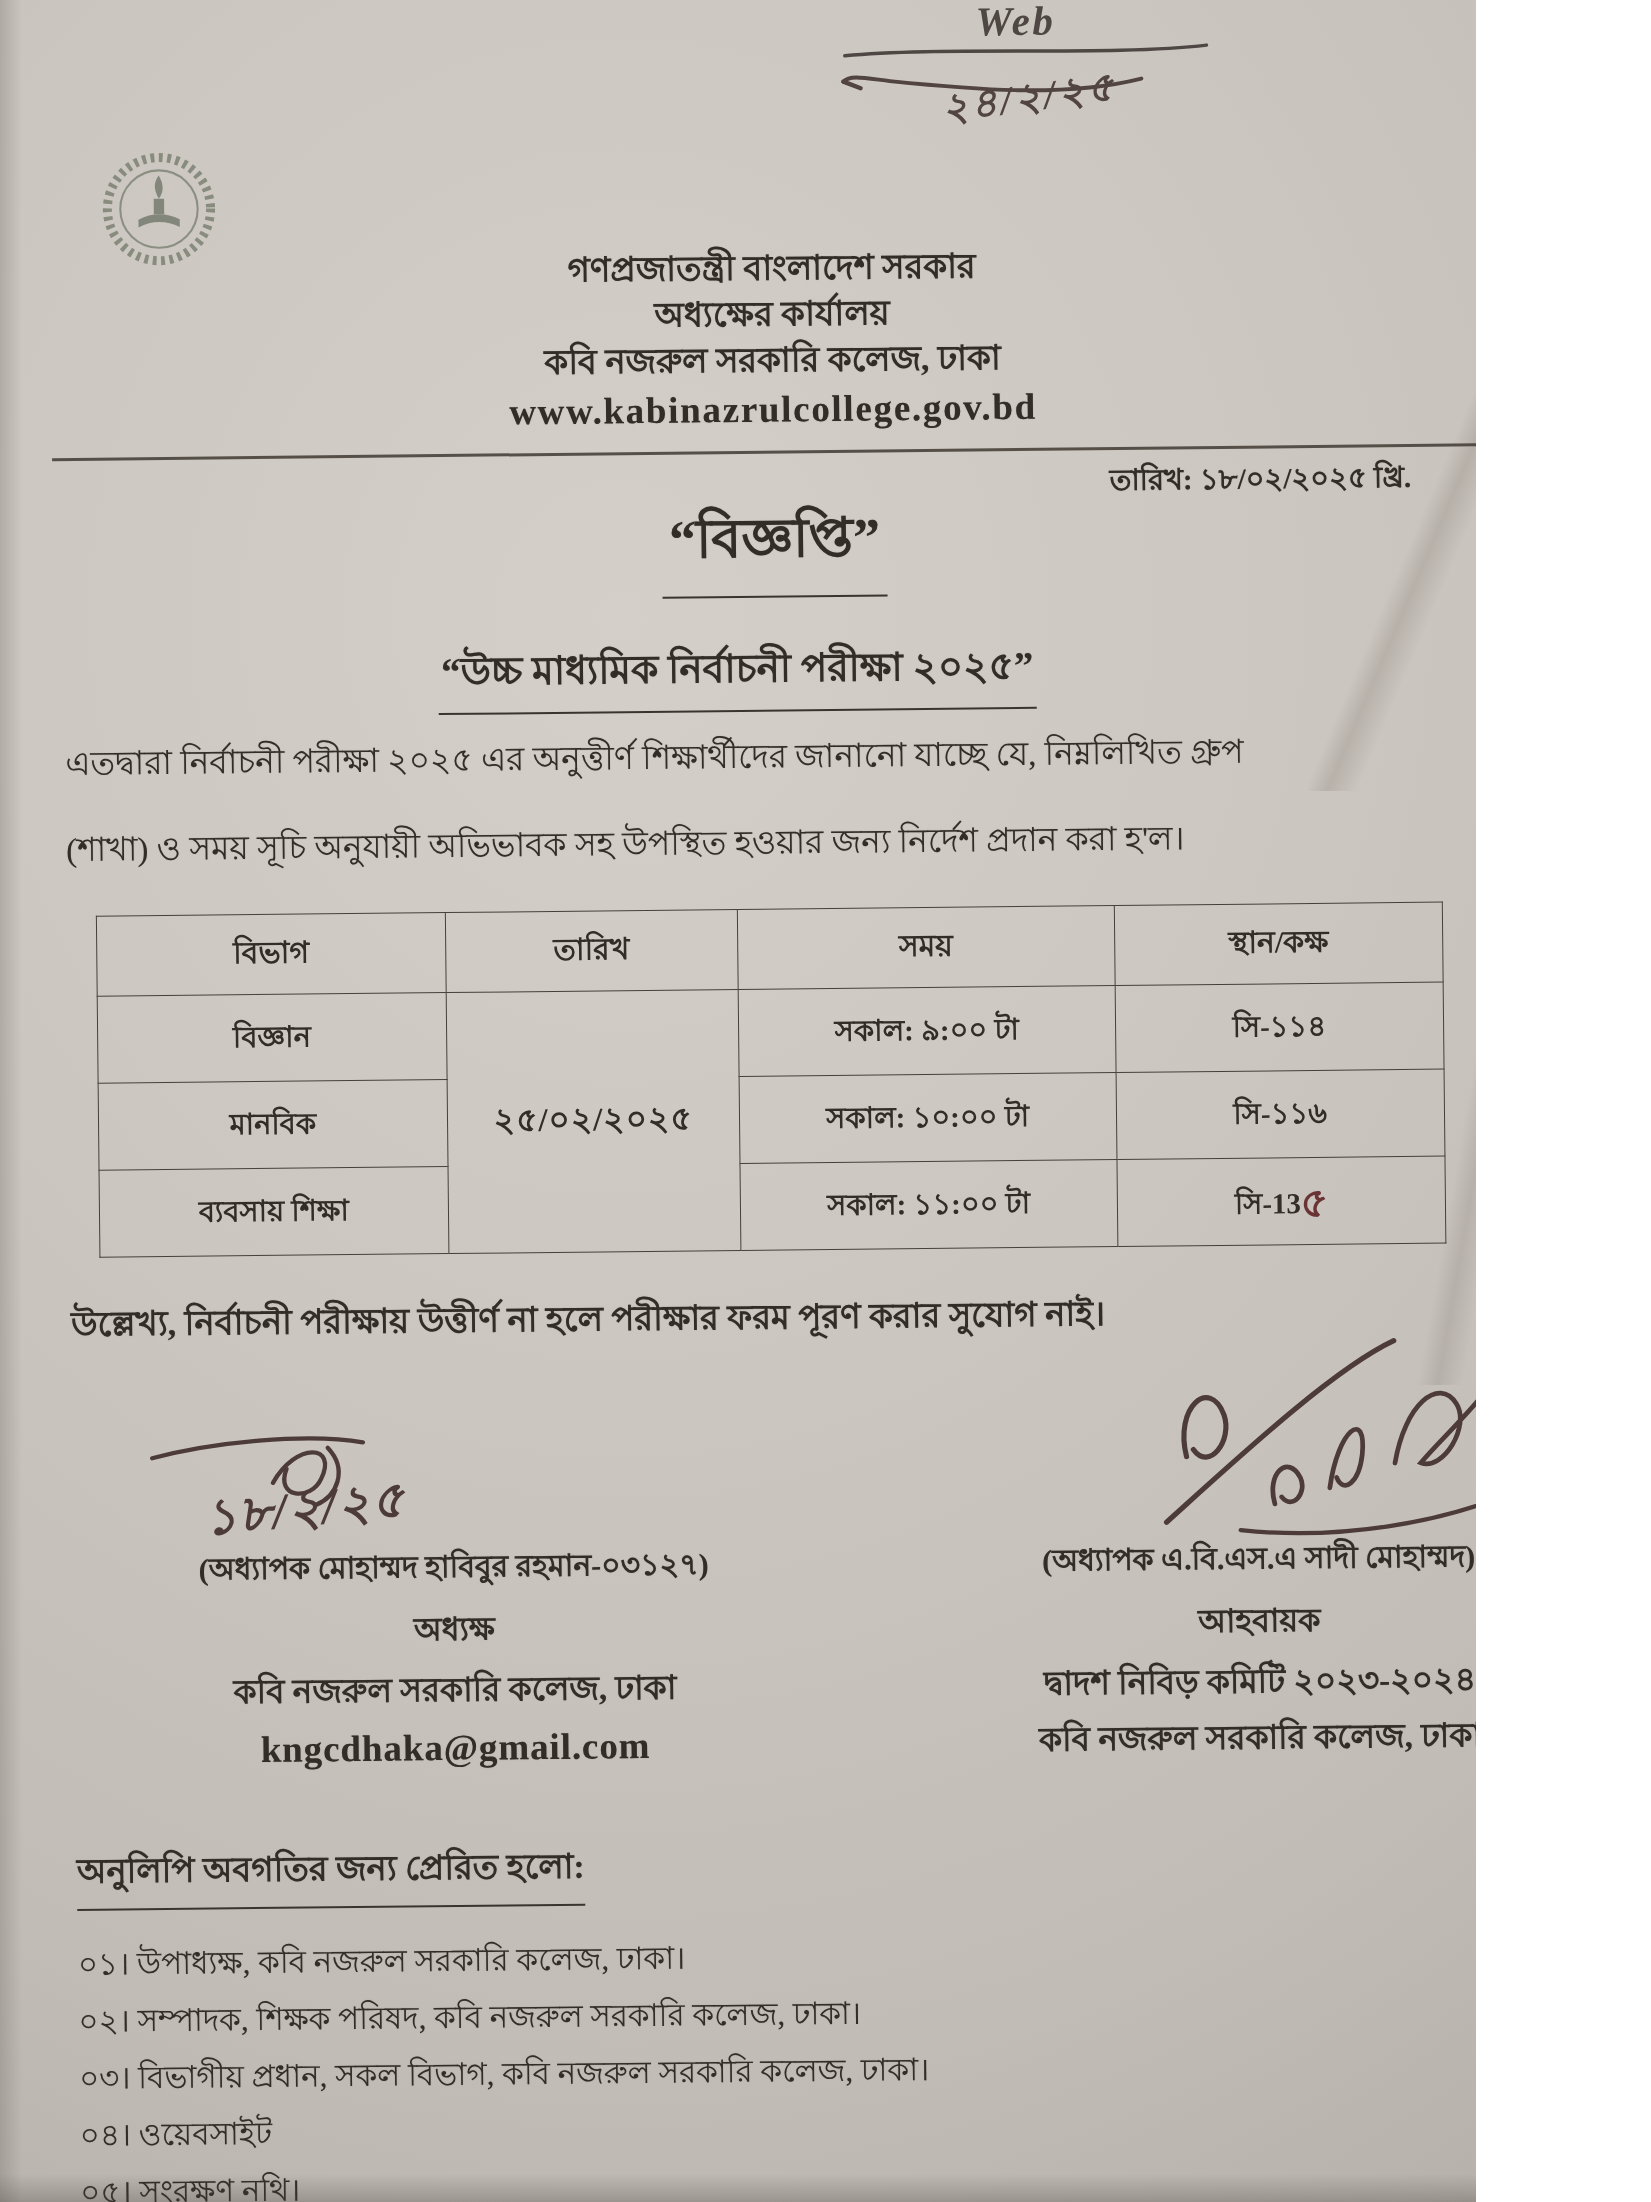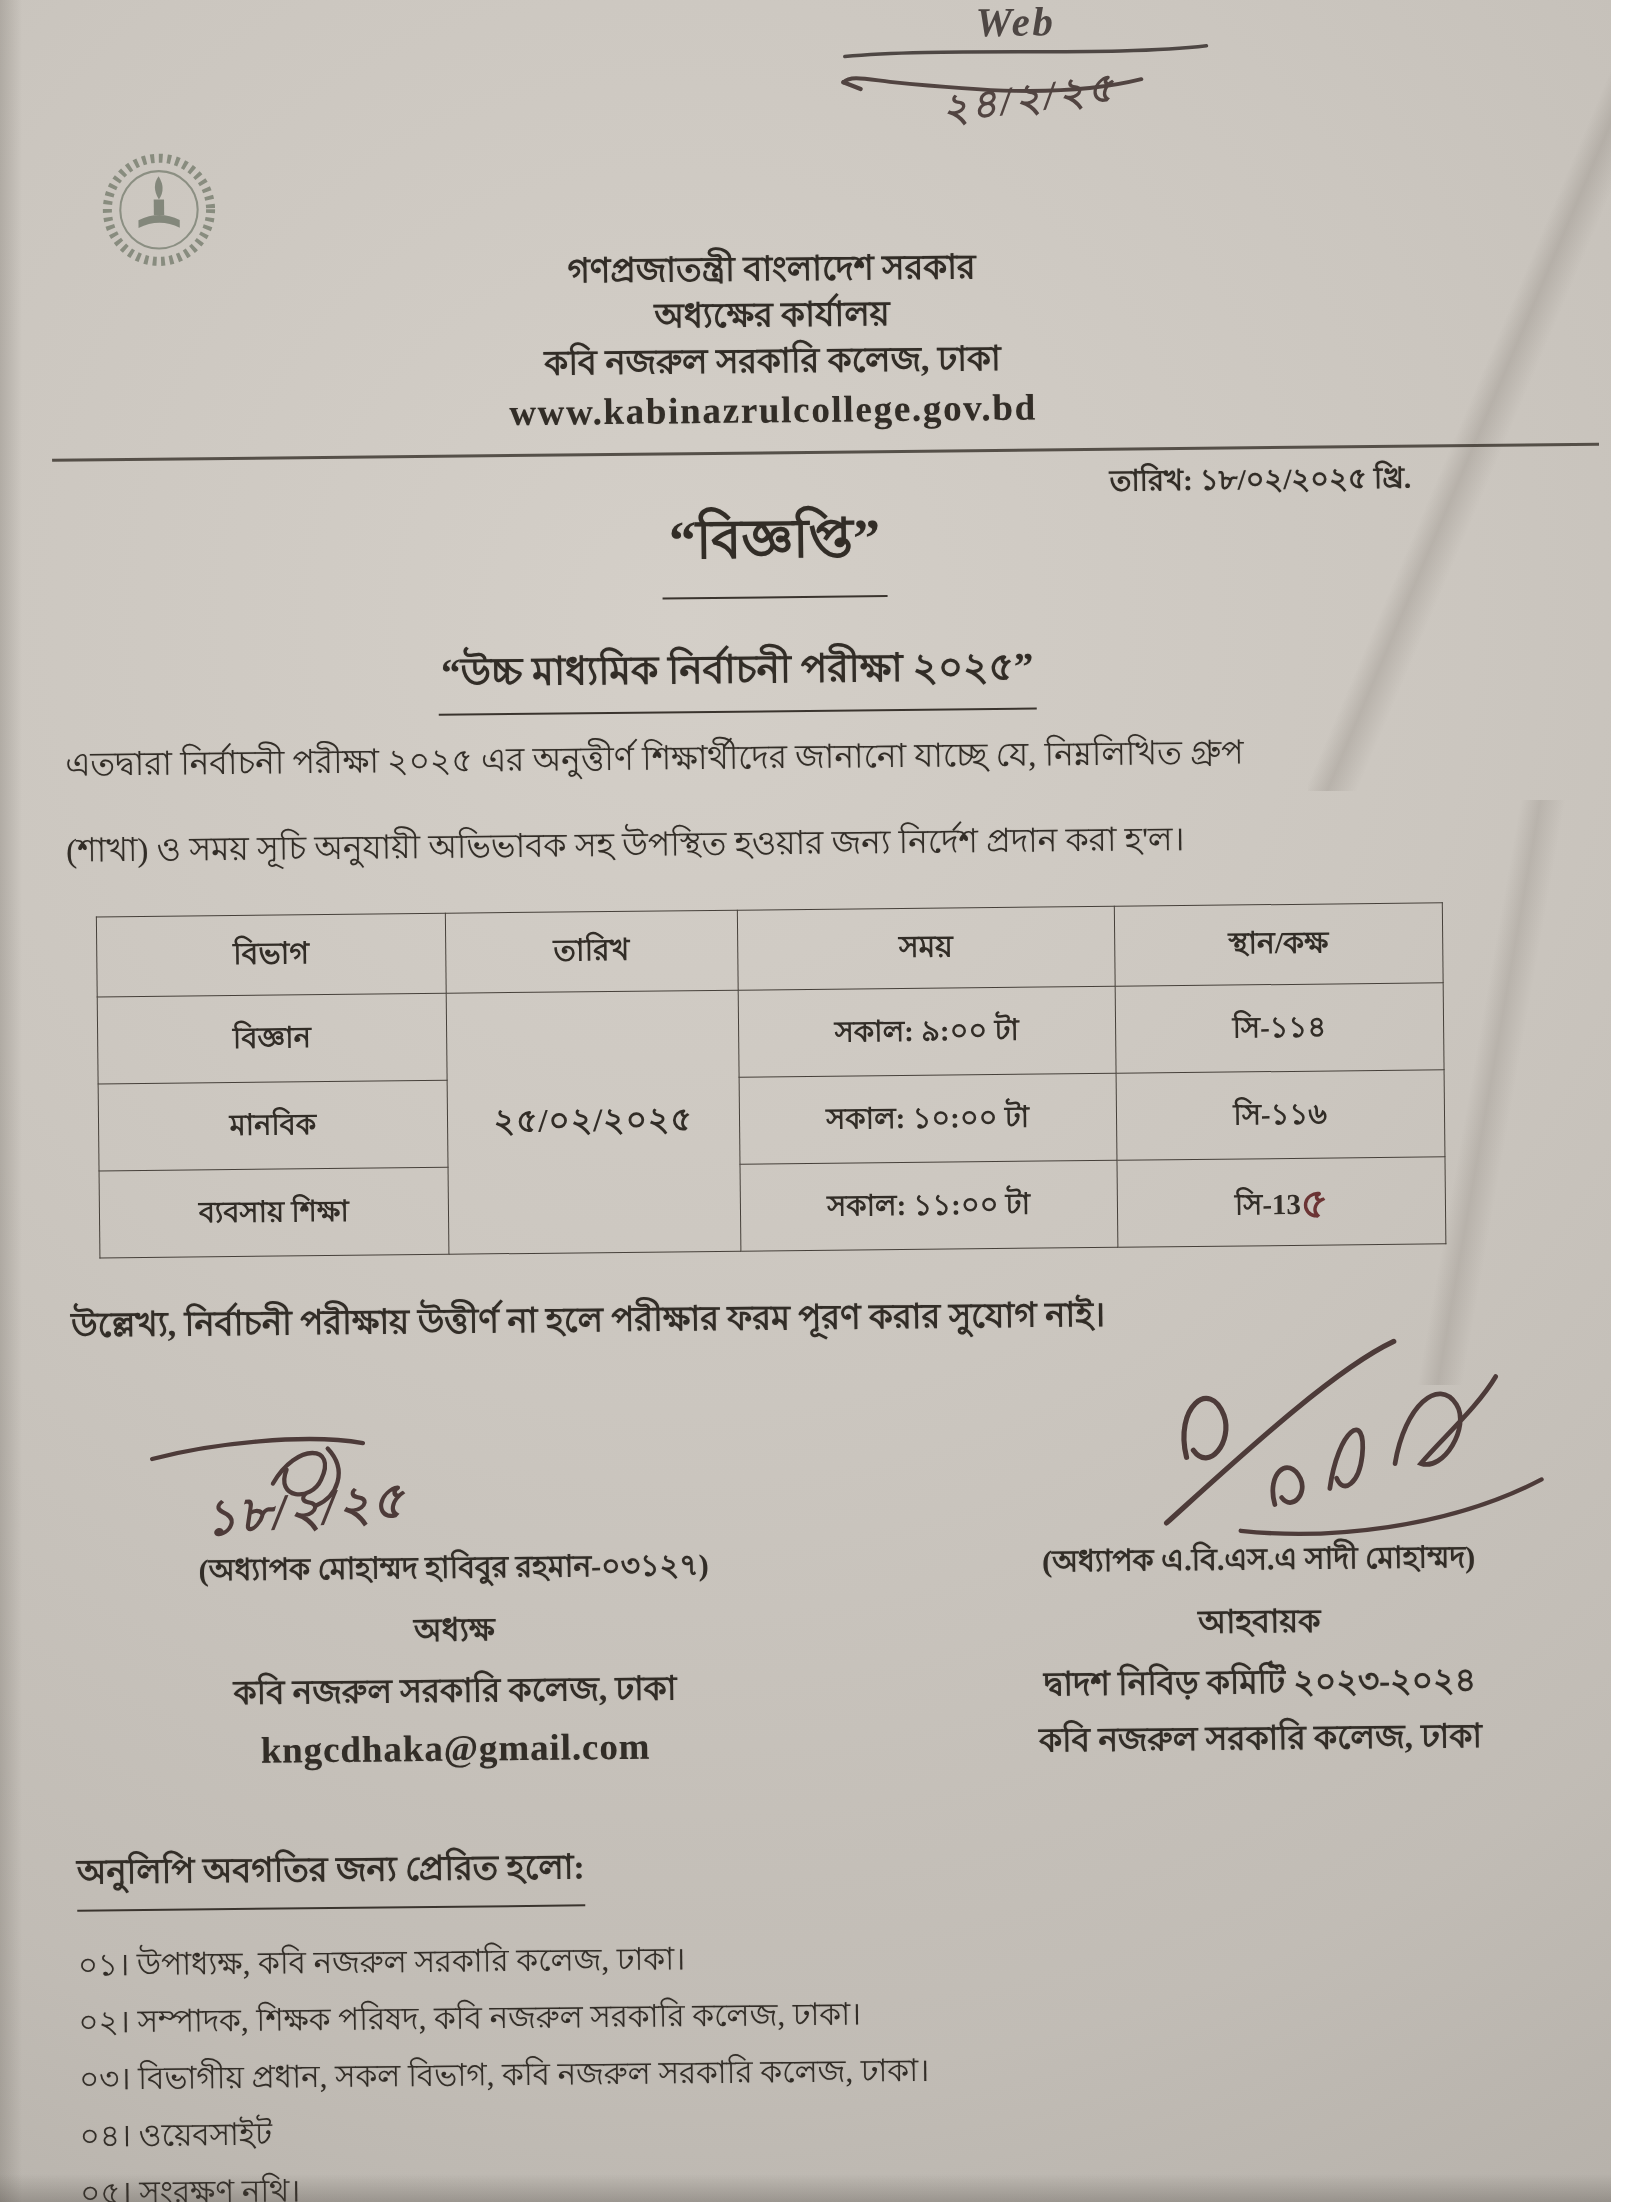--- a/index.html
+++ b/index.html
@@ -1,18 +1,18 @@
 <!DOCTYPE html>
 <html style="font-size:13.8px"><head>
 <meta charset="utf-8">
 <style>
   html,body{margin:0;padding:0;}
   body{width:1652px;height:2203px;overflow:hidden;
        font-family:"Liberation Serif","DejaVu Serif",serif;color:#2e2a25;}
-  .page{position:absolute;inset:0;width:1611px;height:2203px;overflow:hidden;
+  .page{position:absolute;inset:0;width:1476px;height:2203px;overflow:hidden;
         background:radial-gradient(ellipse 130% 95% at 42% 28%,
           #d4cfc8 0%, #cbc6bf 38%, #c1bcb5 70%, #afaaa3 100%);}
   .crease{position:absolute;pointer-events:none;}
   .crease.c1{left:1308px;top:-52px;width:396px;height:843px;
     background:linear-gradient(113deg,transparent 47%,rgba(112,104,96,.22) 50%,transparent 54%);}
   .crease.c2{left:1291px;top:800px;width:396px;height:585px;
     background:linear-gradient(100deg,transparent 46%,rgba(108,100,92,.18) 50%,transparent 55%);}
   .edge-b{position:absolute;left:0;bottom:0;width:100%;height:29px;
     background:linear-gradient(to top,rgba(70,64,58,.30),transparent);}
   .edge-l{position:absolute;left:0;top:0;width:22.4px;height:100%;

